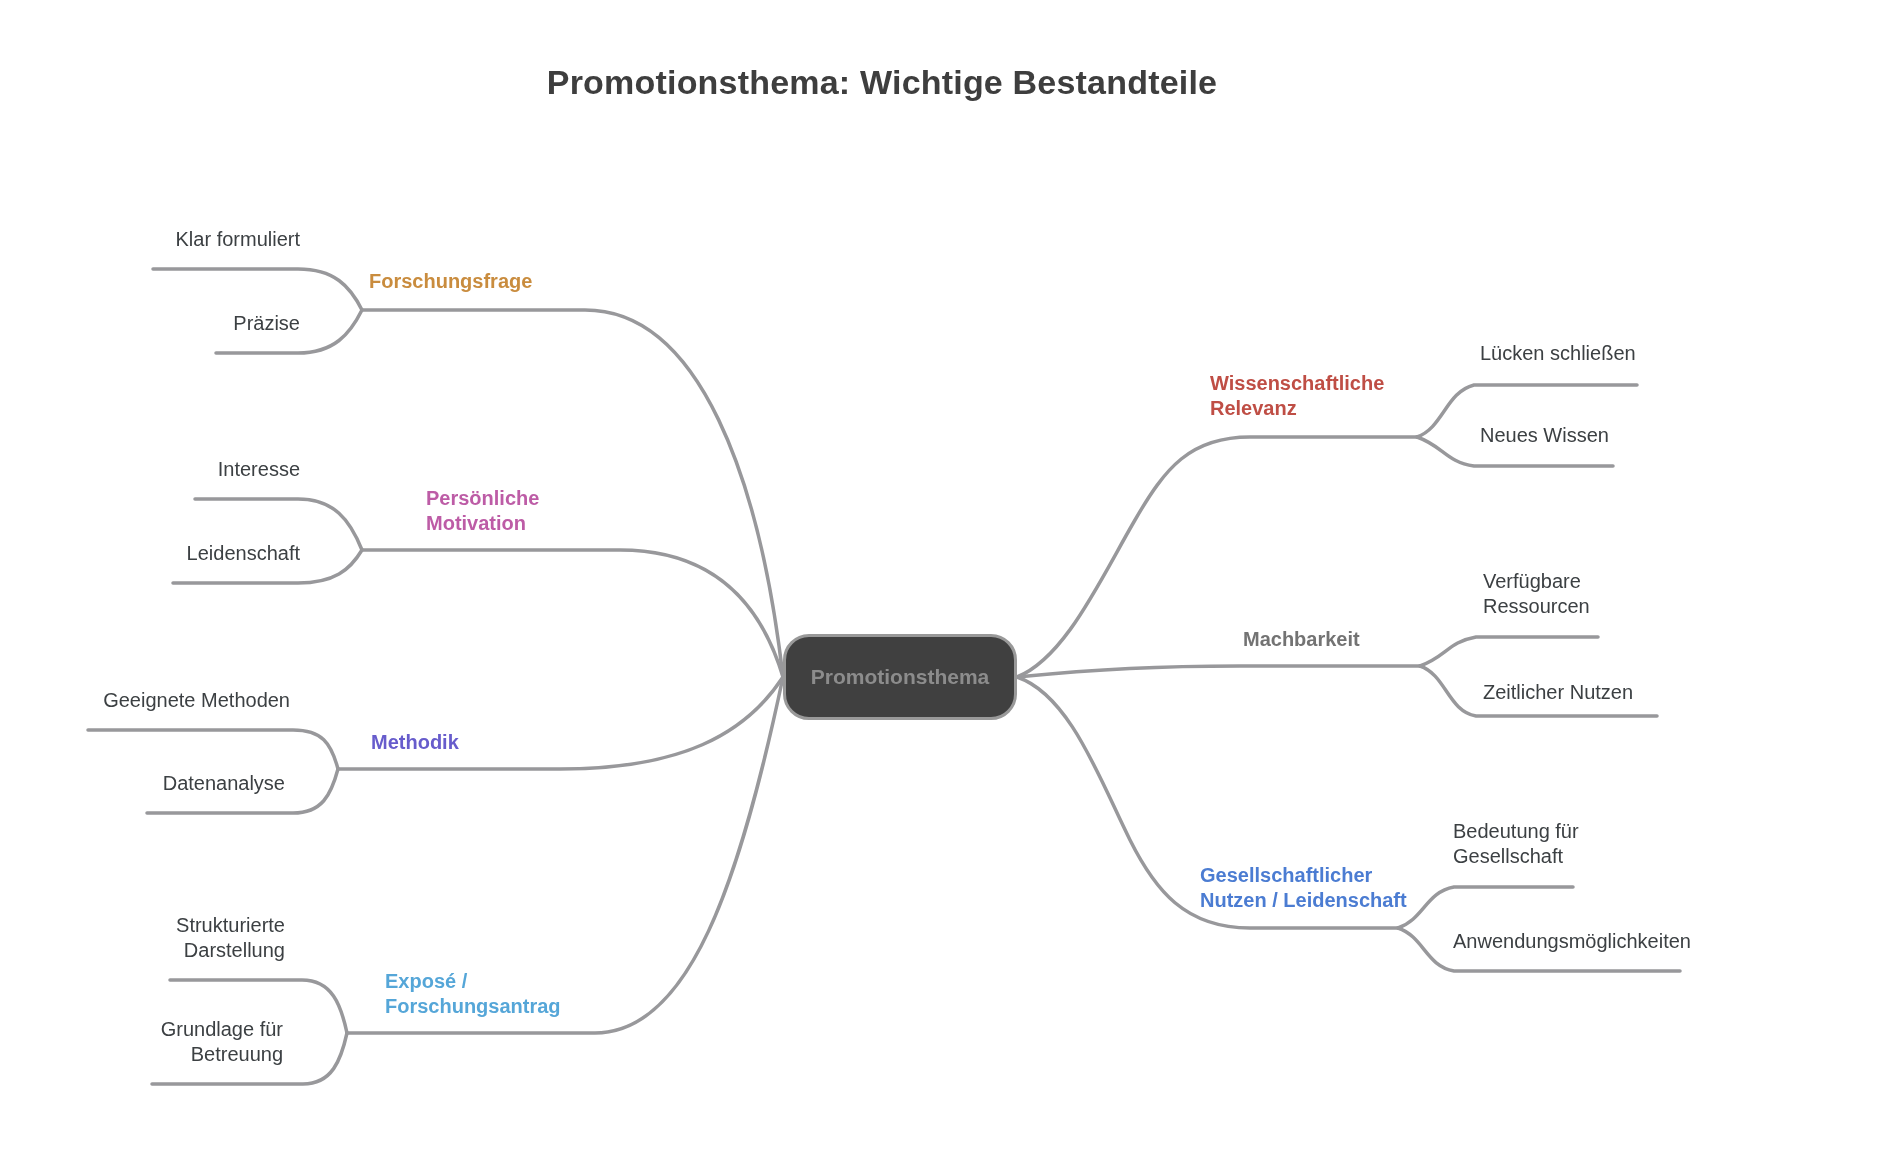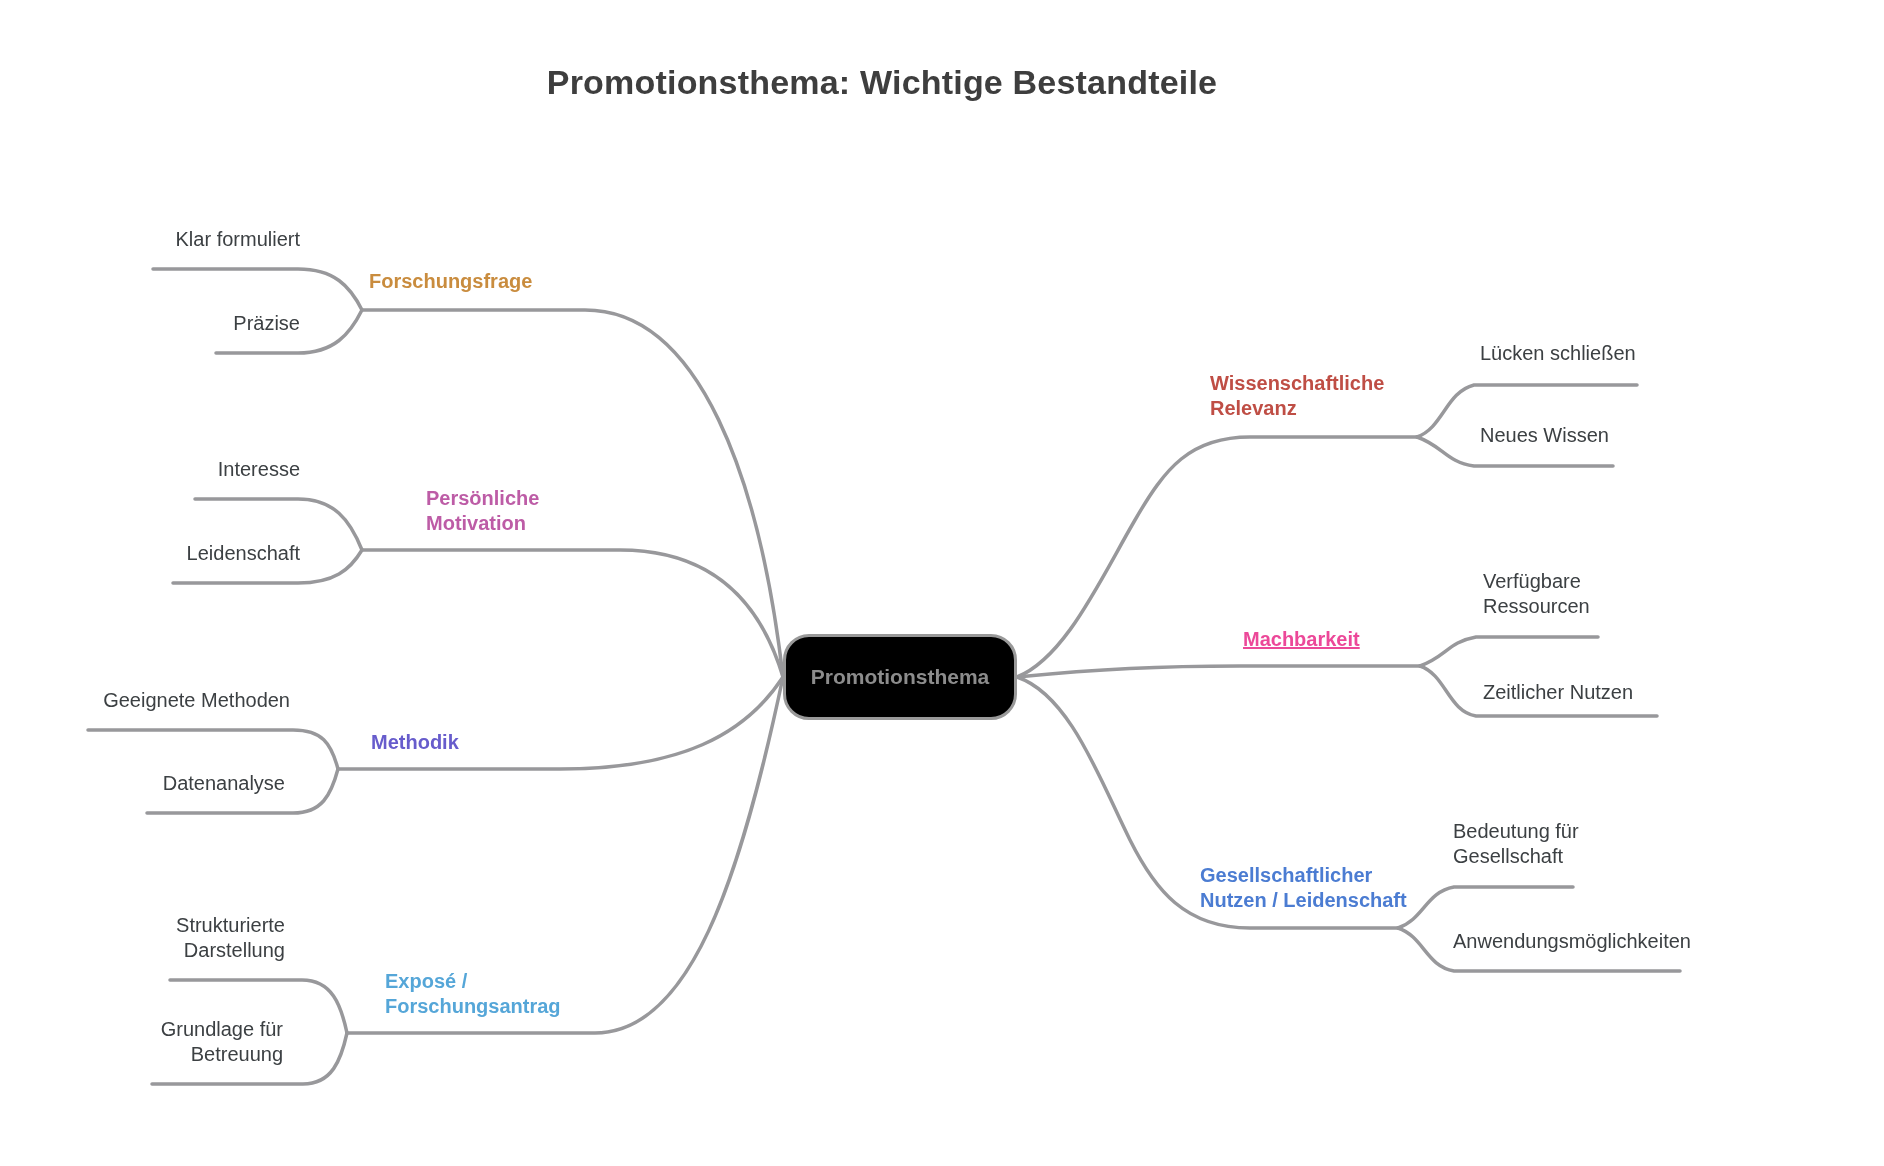--- a/index.html
+++ b/index.html
@@ -40,21 +40,21 @@
     line-height: 25px;
     font-weight: bold;
   }
   .align-r { text-align: right; }
   .align-l { text-align: left; }
   .align-c { }
   .root-node {
     left: 783px; top: 634px;
     width: 234px; height: 86px;
     box-sizing: border-box;
-    background: #000000;
+    background: #404040;
     border: 3.5px solid #999999;
     border-radius: 26px;
     display: flex;
     align-items: center;
     justify-content: center;
     font-size: 21px;
     font-weight: bold;
     color: #8c8c8c;
   }
 </style>
@@ -97,21 +97,21 @@
   <div class="abs title" style="left:0px; top:63px; width:1764px;">Promotionsthema: Wichtige Bestandteile</div>
 
   <div class="abs root-node">Promotionsthema</div>
 
   <div class="abs branch-label align-c" style="left: 369px; top: 269px; width: 260px; color: rgb(201, 140, 62);">Forschungsfrage</div>
   <div class="abs branch-label align-c" style="left: 426px; top: 486px; width: 150px; color: rgb(189, 92, 166);">Persönliche Motivation</div>
   <div class="abs branch-label align-c" style="left: 371px; top: 730px; width: 200px; color: rgb(103, 92, 204);">Methodik</div>
   <div class="abs branch-label align-c" style="left: 385px; top: 969px; width: 190px; color: rgb(85, 166, 216);">Exposé / Forschungsantrag</div>
 
   <div class="abs branch-label align-l" style="left: 1210px; top: 371px; width: 200px; color: rgb(191, 78, 69);">Wissenschaftliche Relevanz</div>
-  <div class="abs branch-label align-l" style="left: 1243px; top: 627px; width: 220px; color: #ec4899; text-decoration: underline;">Machbarkeit</div>
+  <div class="abs branch-label align-l" style="left: 1243px; top: 627px; width: 220px; color: #737373;">Machbarkeit</div>
   <div class="abs branch-label align-l" style="left: 1200px; top: 863px; width: 215px; color: rgb(75, 124, 210);">Gesellschaftlicher Nutzen / Leidenschaft</div>
 
   <div class="abs leaf align-r" style="left:80px; top:227px; width:220px;">Klar formuliert</div>
   <div class="abs leaf align-r" style="left:80px; top:311px; width:220px;">Präzise</div>
 
   <div class="abs leaf align-r" style="left:80px; top:457px; width:220px;">Interesse</div>
   <div class="abs leaf align-r" style="left:80px; top:541px; width:220px;">Leidenschaft</div>
 
   <div class="abs leaf align-r" style="left:40px; top:688px; width:250px;text-align:right;">Geeignete Methoden</div>
   <div class="abs leaf align-r" style="left:35px; top:771px; width:250px;">Datenanalyse</div>

